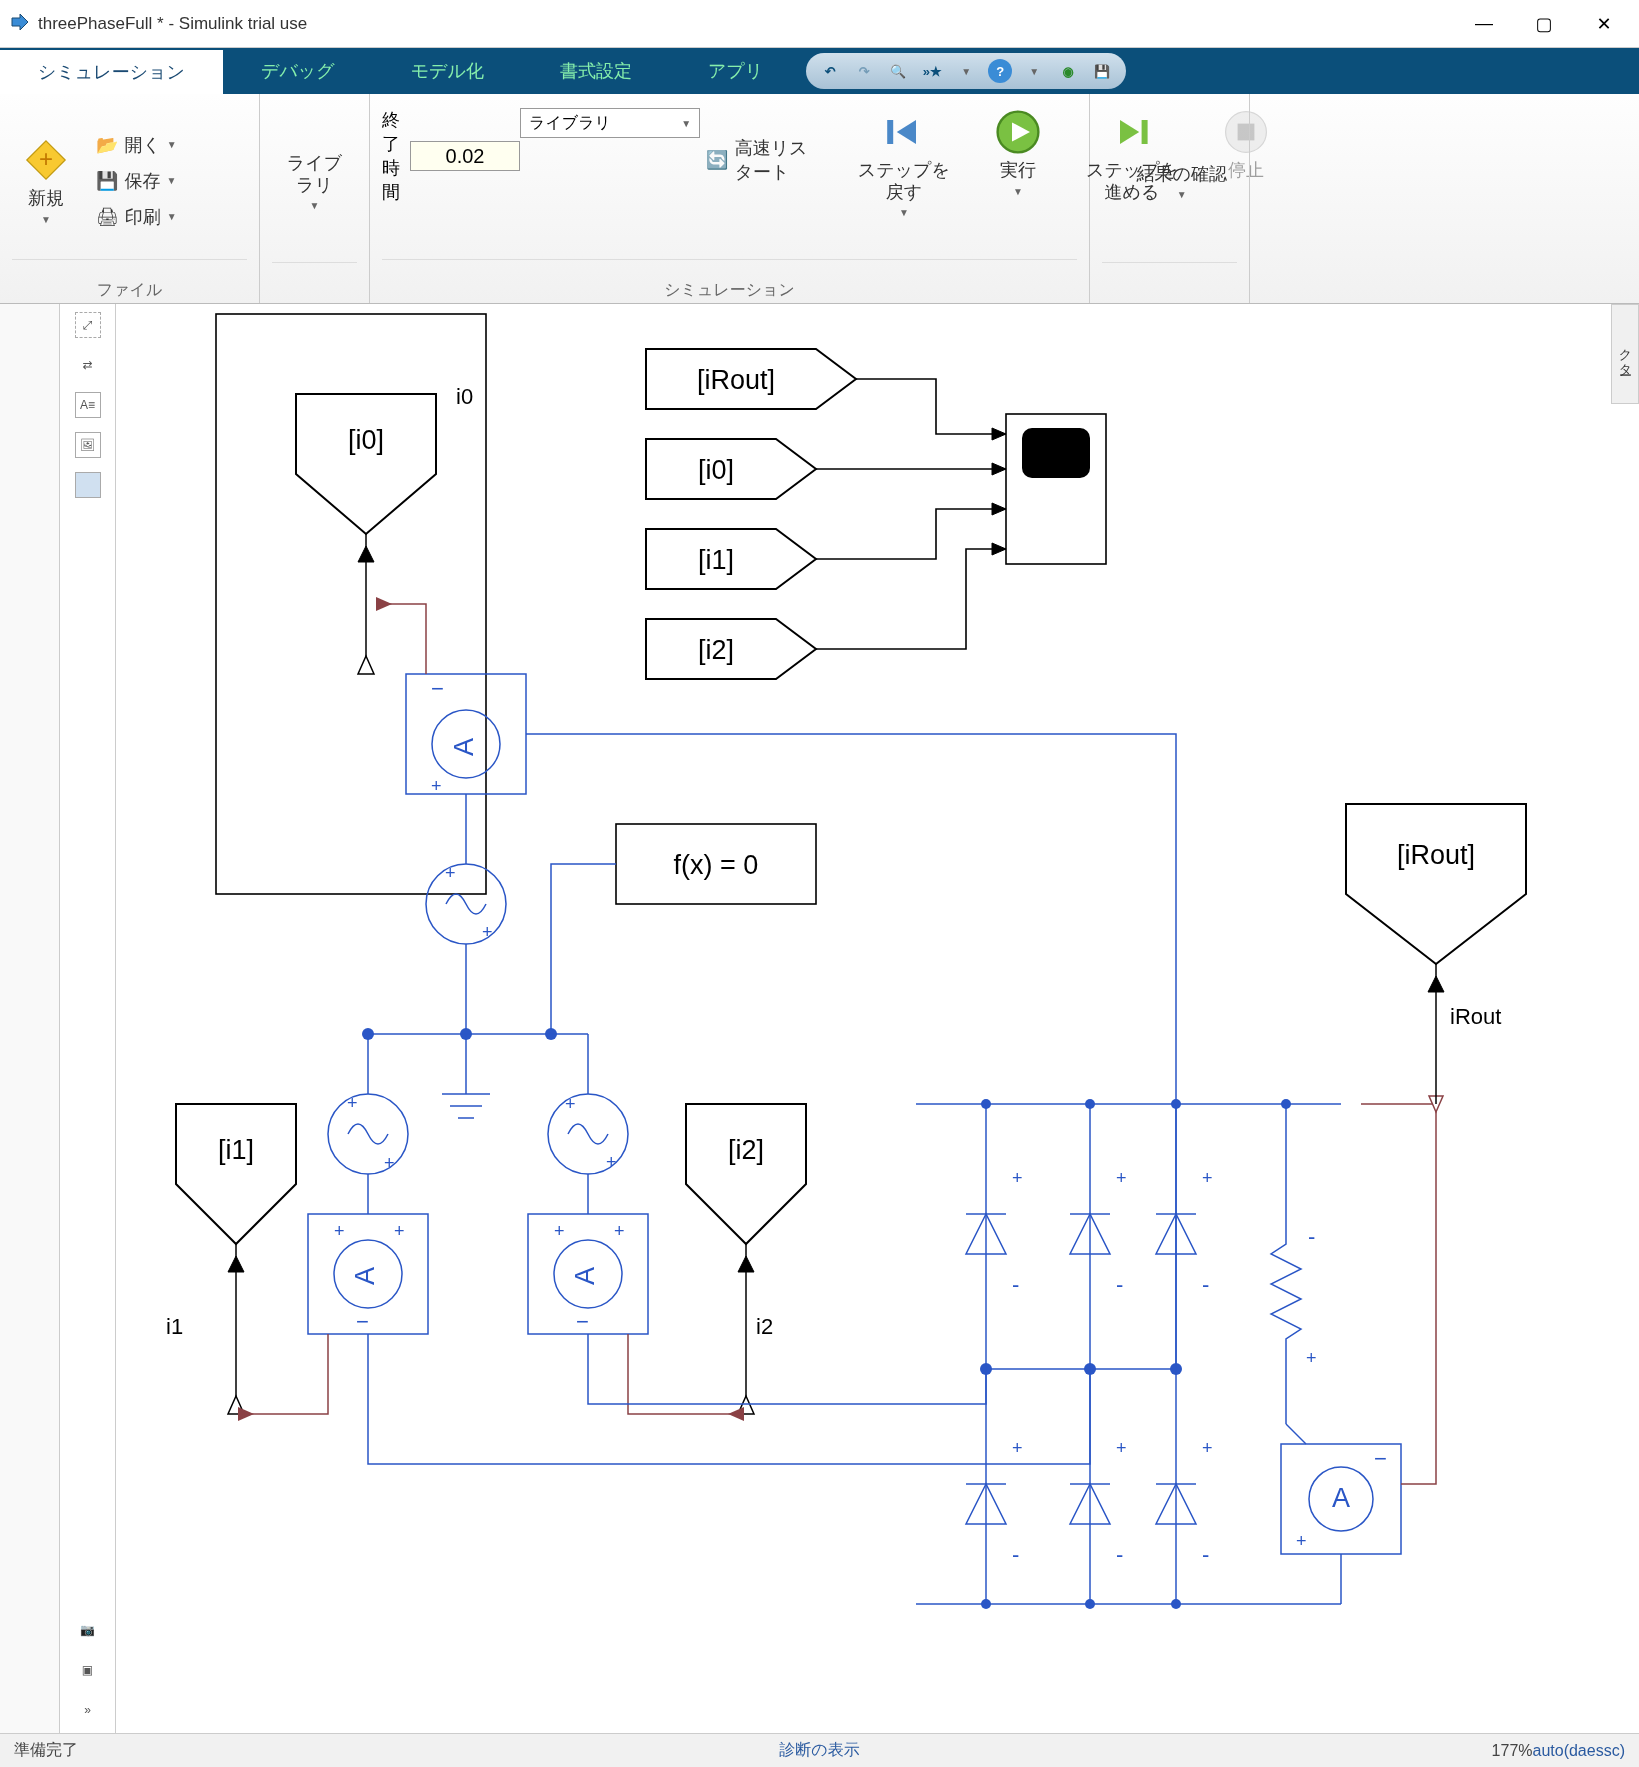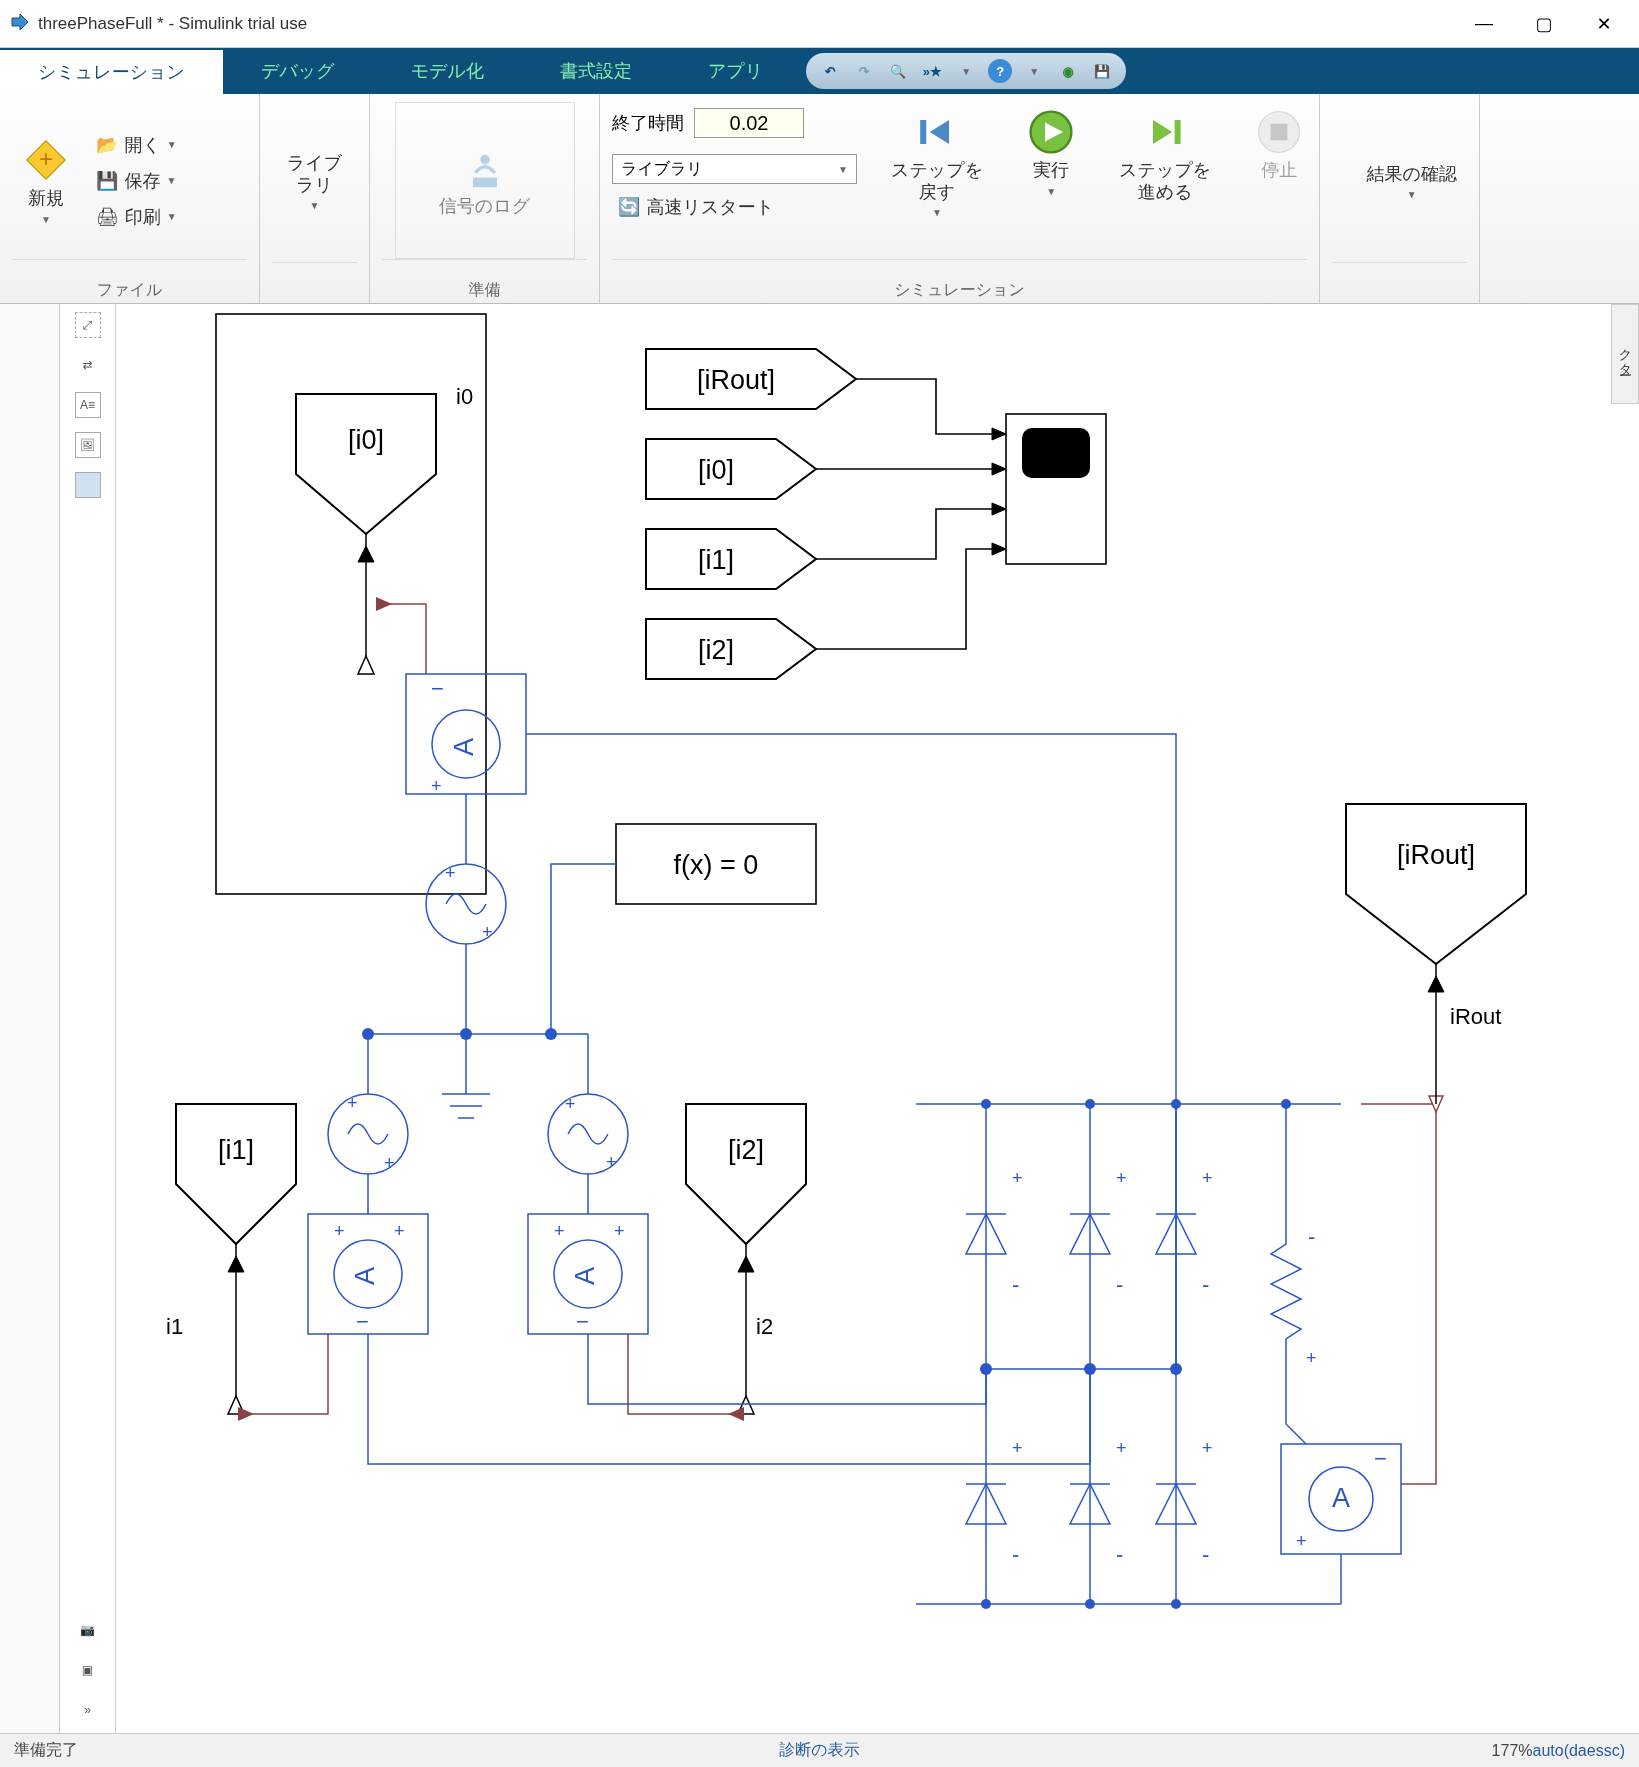--- a/index.html
+++ b/index.html
@@ -135,39 +135,24 @@
   <div class="group" style="width:110px;">
     <div class="body" style="justify-content:flex-end;">
       <div class="btn-lg">
         <div class="txt">ライブラリ</div>
         <span class="dropdown-arrow">▼</span>
       </div>
     </div>
     <div class="label">&nbsp;</div>
   </div>
 
-  <div class="group" style="width:230px;">
-    <div class="body" style="justify-content:center;">
-      <div class="btn-lg" style="border:1px solid #ccc; width:180px; opacity:.6;">
-        <div class="glyph">
-            <svg viewBox="0 0 40 40">
-              <circle cx="20" cy="13" r="4" fill="#8bb7e0"></circle>
-              <path d="M12 24 Q20 14 28 24" stroke="#8bb7e0" fill="none" stroke-width="3"></path>
-              <rect x="10" y="28" width="20" height="8" fill="#8bb7e0"></rect>
-            </svg>
-          </div>
-        <div class="txt">信号のログ</div>
-      </div>
-    </div>
-    <div class="label">準備</div>
-  </div>
 
   <div class="group" style="width:720px;">
     <div class="body" style="flex-direction:row;align-items:flex-start;gap:24px;">
-      <div style="display:flex;flex-direction:column;gap:8px;padding-top:6px;">
+      <div style="display:flex;flex-direction:row;gap:0;padding-top:6px;">
         <div class="stoptime-row">
           <span style="font-size:18px;">終了時間</span>
           <input value="0.02" style="">
         </div>
         <div class="mode-select">
             <span>ライブラリ</span>
             <span class="dropdown-arrow">▼</span>
           </div>
         <div class="btn-sm">
             <span>🔄</span>

